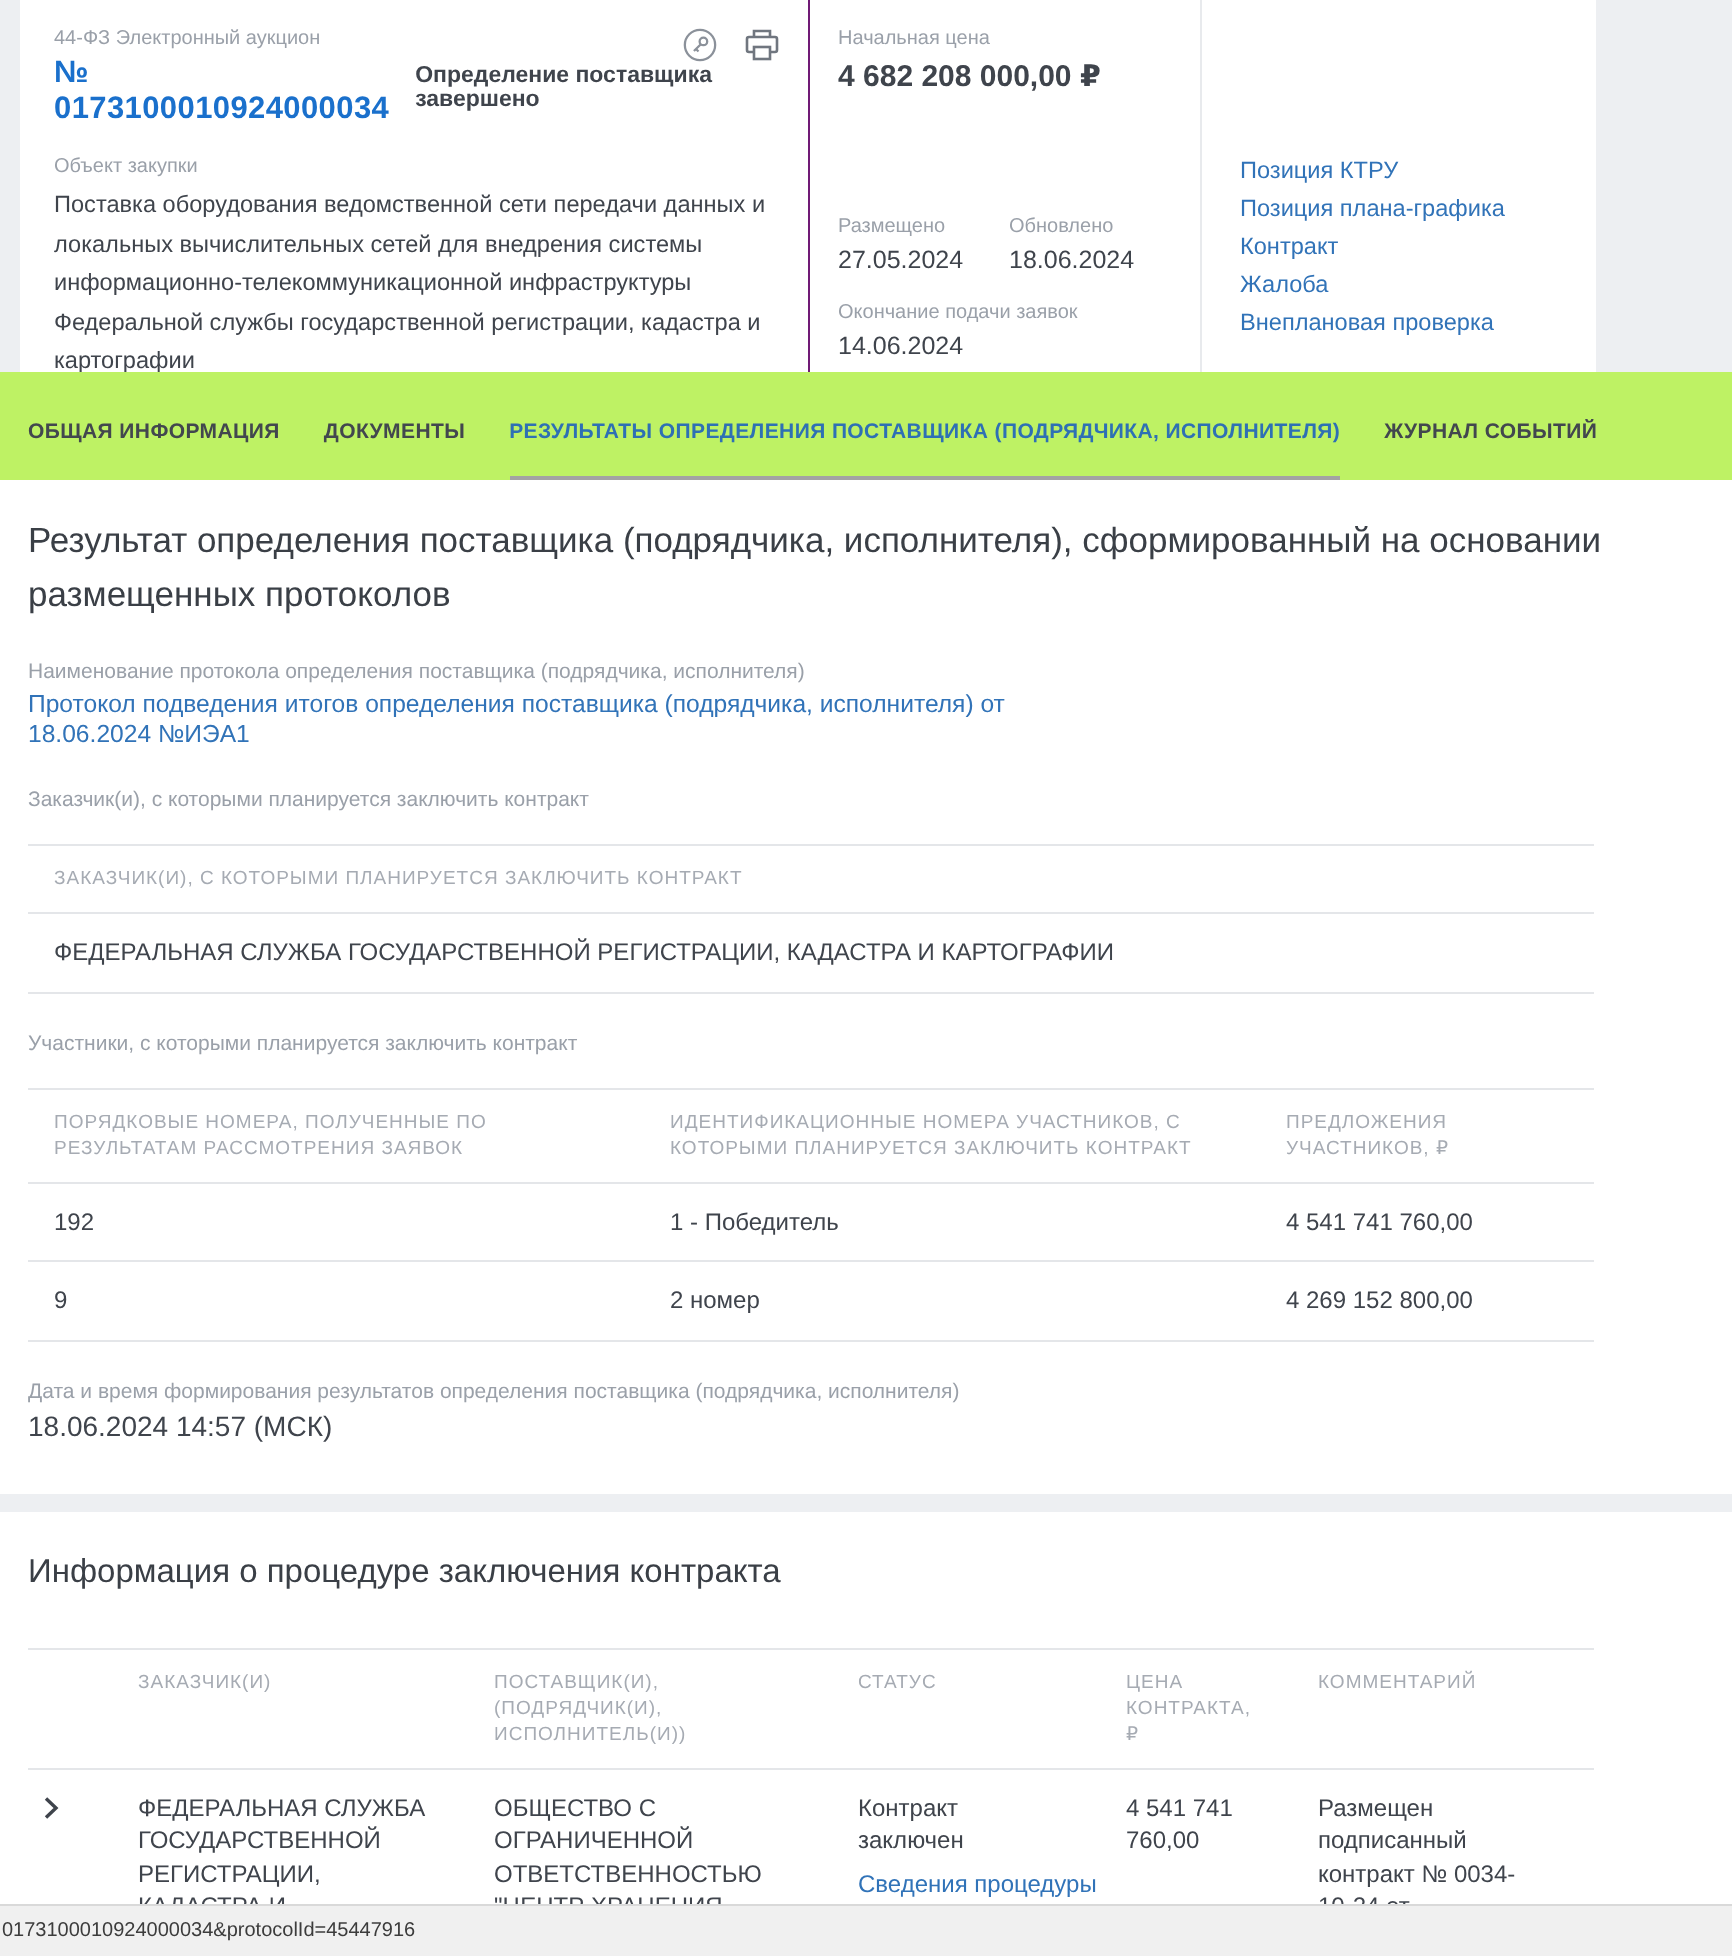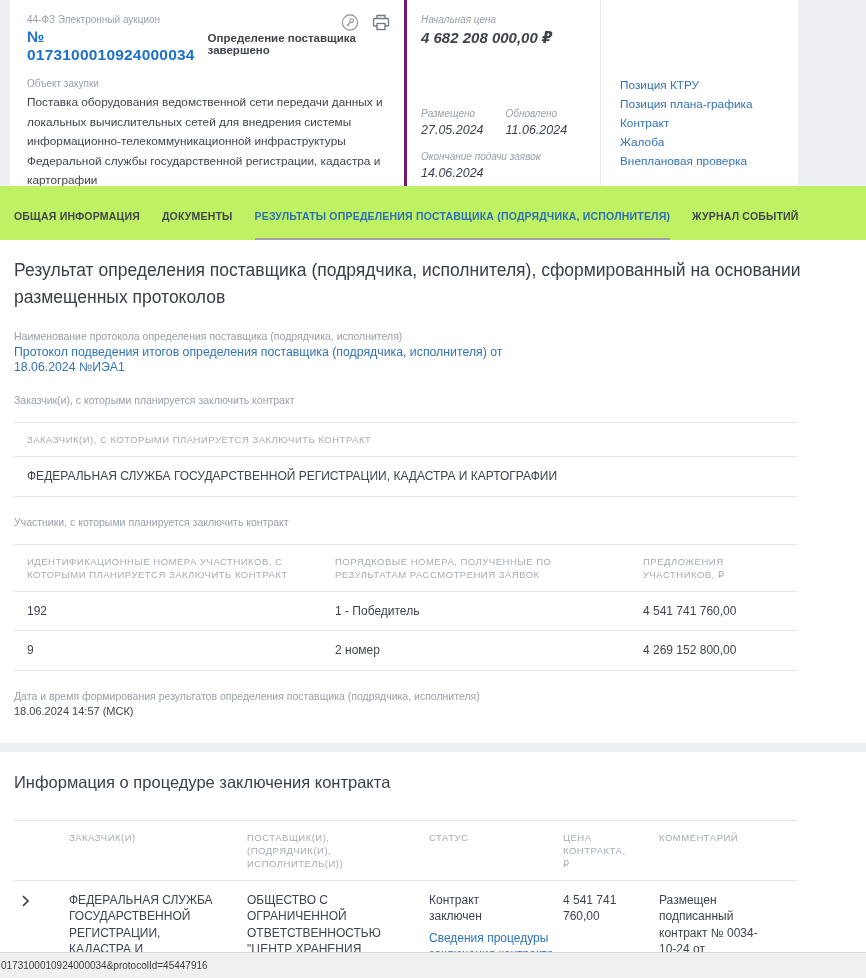--- a/index.html
+++ b/index.html
@@ -10,21 +10,21 @@
     color:#3f444c;
   }
   a { text-decoration:none; cursor:pointer; }
 
   
   .header-card {
     position:absolute; left:10px; top:0; width:788px; height:186px;
     background:#fff; display:flex;
   }
   .hc-col1 { width:394px; padding:13px 16px 0 17px; position:relative; }
-  .hc-col2 { width:196px; padding:13px 10px 0 14px; border-left:3px solid #701a75;font-style:italic; }
+  .hc-col2 { width:196px; padding:13px 10px 0 14px; border-left:1px solid #701a75; }
   .hc-col3 { width:208px; padding:80px 4px 0 19px; border-left:1px solid #e8eaed; }
 
   .mini-label { font-size:10px; color:#9aa0a9; line-height:13px; }
   .num-row { margin-top:2px; display:flex; align-items:baseline; }
   .reg-number { font-size:15.5px; font-weight:bold; color:#1a70cc; letter-spacing:.2px; }
   .status-text { font-size:11.5px; font-weight:bold; color:#3f444c; margin-left:13px; }
 
   .object-label { margin-top:13px; }
   .object-text { margin-top:3px; font-size:11.8px; line-height:19.5px; color:#3f444c; width:362px; }
   .customer-label { margin-top:12px; }
@@ -69,21 +69,21 @@
     font-size:9.5px; letter-spacing:.5px; color:#a6abb3; line-height:13px;
     padding:10px 18px 10px 13px; text-transform:uppercase;
   }
   .tbl-c { font-size:12px; color:#3f444c; line-height:16.5px; padding:11px 18px 11px 13px; }
   .row-line { border-top:1px solid #e4e6e9; }
   .tbl .last { border-bottom:1px solid #e4e6e9; }
 
   .grid3 { display:grid; grid-template-columns:308px 308px 1fr; }
   .grid6 { display:grid; grid-template-columns:42px 178px 182px 134px 96px 1fr; }
 
-  .dt-value { margin:2px 14px 0; font-size:11px; color:#3f444c; }
+  .dt-value { margin:2px 14px 0; font-size:14px; color:#3f444c; }
 
   .band { margin-top:26px; height:9px; width:866px; background:#edeff2; }
 
   .h2 { margin:21px 14px 0; font-size:16.5px; font-weight:400; color:#3a3f46; }
 
   .chev-cell { padding:12px 0 0 7px; }
   .status-link { display:block; color:#3173b8; margin-top:5px; }
 
   
   .statusbar {
@@ -129,21 +129,21 @@
   <div class="hc-col2">
     <div class="mini-label">Начальная цена</div>
     <div class="price-value">4 682 208 000,00 ₽</div>
     <div class="dates-row">
       <div class="dates-col">
         <div class="mini-label">Размещено</div>
         <div class="date-value">27.05.2024</div>
       </div>
       <div class="dates-col">
         <div class="mini-label">Обновлено</div>
-        <div class="date-value">11.06.2024</div>
+        <div class="date-value">18.06.2024</div>
       </div>
     </div>
     <div class="deadline">
       <div class="mini-label">Окончание подачи заявок</div>
       <div class="date-value">14.06.2024</div>
     </div>
   </div>
 
   <div class="hc-col3">
     <a class="side-link">Позиция КТРУ</a>
@@ -172,22 +172,22 @@
 
   <div class="tbl">
     <div class="tbl-h row-line">ЗАКАЗЧИК(И), С КОТОРЫМИ ПЛАНИРУЕТСЯ ЗАКЛЮЧИТЬ КОНТРАКТ</div>
     <div class="tbl-c row-line last">ФЕДЕРАЛЬНАЯ СЛУЖБА ГОСУДАРСТВЕННОЙ РЕГИСТРАЦИИ, КАДАСТРА И КАРТОГРАФИИ</div>
   </div>
 
   <div class="sec-label">Участники, с которыми планируется заключить контракт</div>
 
   <div class="tbl">
     <div class="grid3 row-line">
+      <div class="tbl-h">ПОРЯДКОВЫЕ НОМЕРА, ПОЛУЧЕННЫЕ ПО РЕЗУЛЬТАТАМ РАССМОТРЕНИЯ ЗАЯВОК</div>
       <div class="tbl-h">ИДЕНТИФИКАЦИОННЫЕ НОМЕРА УЧАСТНИКОВ, С КОТОРЫМИ ПЛАНИРУЕТСЯ ЗАКЛЮЧИТЬ КОНТРАКТ</div>
-      <div class="tbl-h">ПОРЯДКОВЫЕ НОМЕРА, ПОЛУЧЕННЫЕ ПО РЕЗУЛЬТАТАМ РАССМОТРЕНИЯ ЗАЯВОК</div>
       <div class="tbl-h">ПРЕДЛОЖЕНИЯ УЧАСТНИКОВ, ₽</div>
     </div>
     <div class="grid3 row-line">
       <div class="tbl-c">192</div>
       <div class="tbl-c">1 - Победитель</div>
       <div class="tbl-c">4 541 741 760,00</div>
     </div>
     <div class="grid3 row-line last">
       <div class="tbl-c">9</div>
       <div class="tbl-c">2 номер</div>

